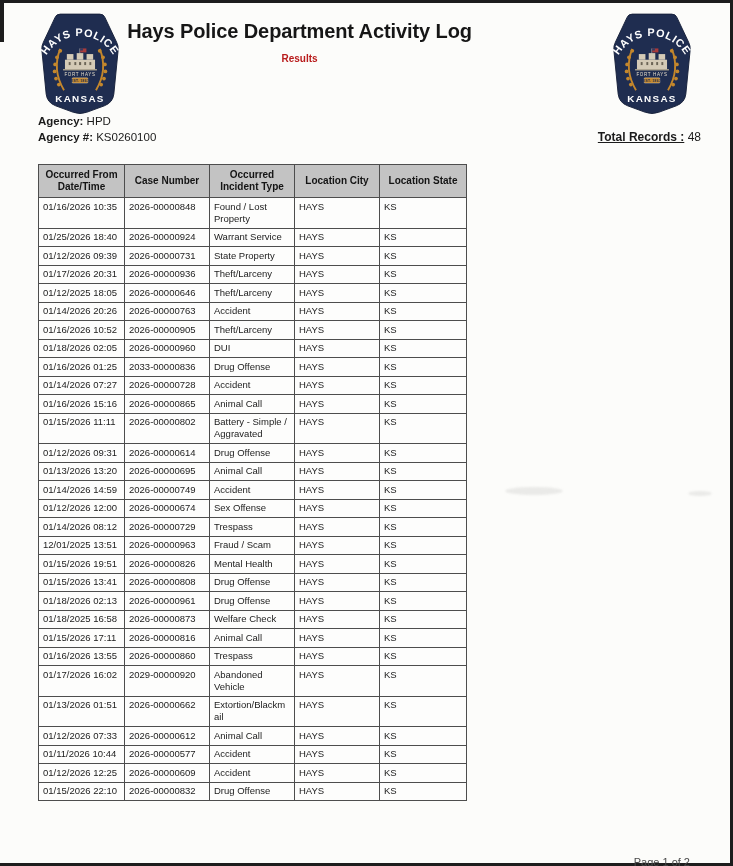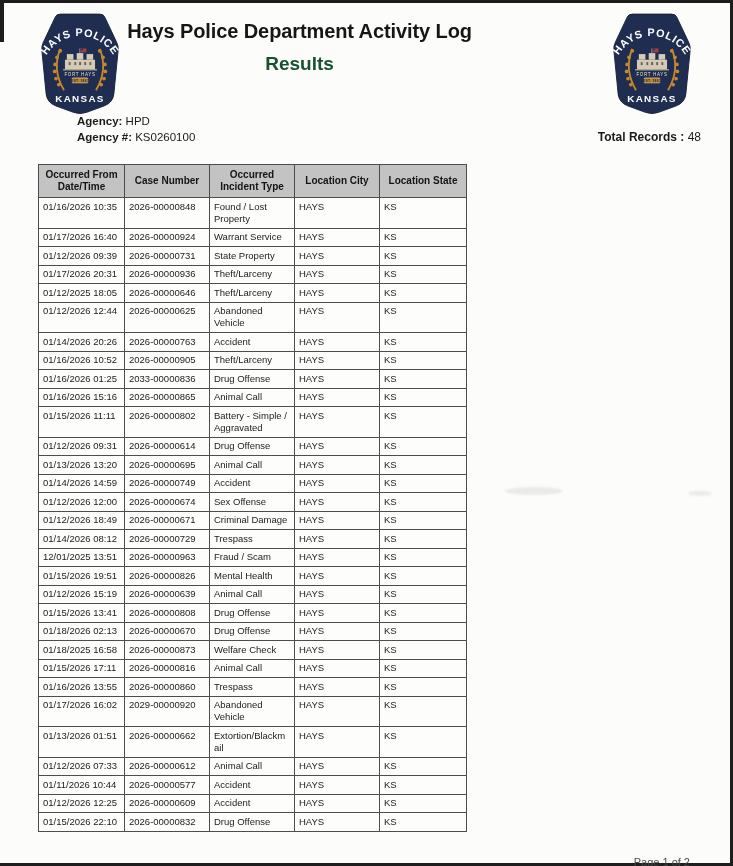--- a/index.html
+++ b/index.html
@@ -33,26 +33,26 @@
   .wheat-stem { stroke: #c4872c; stroke-width: 2; fill: none; }
   .wheat-seed { fill: #c4872c; }
   .fort-text { fill: #e4dcc8; font-size: 4.8px; letter-spacing: 0.7px; text-anchor: middle; }
   .est-box { fill: #c4872c; stroke: #e8e0cc; stroke-width: 0.4; }
   .est-text { fill: #202e50; font-size: 3.6px; font-weight: bold; text-anchor: middle; letter-spacing: 0.3px; }
   .kansas-text { fill: #ffffff; font-size: 10.5px; font-weight: bold; letter-spacing: 1.4px; text-anchor: middle; }
 
   
   .doc-header { position: absolute; left: 0; top: 20px; width: 599px; text-align: center; }
   .doc-title { margin: 0; font-size: 20px; font-weight: bold; color: #161616; letter-spacing: -0.1px; }
-  .doc-subtitle { margin: 10px 0 8px 0; font-size: 19px; font-weight: bold; color: #14532d; }
-
-  .agency-block { position: absolute; left: 38px; top: 113px; font-size: 11.5px; line-height: 16px; margin-left: 39px; }
+  .doc-subtitle { margin: 10px 0 8px 0; font-size: 10px; font-weight: bold; color: #b91c1c; }
+
+  .agency-block { position: absolute; left: 38px; top: 113px; font-size: 11.5px; line-height: 16px; }
   .agency-block .lbl { font-weight: bold; }
   .total-records { position: absolute; right: 32px; top: 130px; font-size: 12px; }
-  .total-records .lbl { font-weight: bold; }
+  .total-records .lbl { font-weight: bold; text-decoration: underline; }
 
   
   .log-table {
     position: absolute; left: 38px; top: 164px; width: 428px;
     border-collapse: collapse; table-layout: fixed;
     font-family: "Liberation Sans", sans-serif;
   }
   .log-table th, .log-table td { border: 1px solid #4d4d4d; }
   .log-table th {
     background: #c3c3c3; color: #141414;
@@ -208,21 +208,21 @@
     </thead>
     <tbody>
         <tr>
           <td>01/16/2026 10:35</td>
           <td>2026-00000848</td>
           <td>Found / Lost Property</td>
           <td>HAYS</td>
           <td>KS</td>
         </tr>
         <tr>
-          <td>01/17/2026 16:40</td>
+          <td>01/25/2026 18:40</td>
           <td>2026-00000924</td>
           <td>Warrant Service</td>
           <td>HAYS</td>
           <td>KS</td>
         </tr>
         <tr>
           <td>01/12/2026 09:39</td>
           <td>2026-00000731</td>
           <td>State Property</td>
           <td>HAYS</td>
@@ -236,48 +236,55 @@
           <td>KS</td>
         </tr>
         <tr>
           <td>01/12/2025 18:05</td>
           <td>2026-00000646</td>
           <td>Theft/Larceny</td>
           <td>HAYS</td>
           <td>KS</td>
         </tr>
         <tr>
-          <td>01/12/2026 12:44</td>
-          <td>2026-00000625</td>
-          <td>Abandoned Vehicle</td>
-          <td>HAYS</td>
-          <td>KS</td>
-        </tr>
-        <tr>
           <td>01/14/2026 20:26</td>
           <td>2026-00000763</td>
           <td>Accident</td>
           <td>HAYS</td>
           <td>KS</td>
         </tr>
         <tr>
           <td>01/16/2026 10:52</td>
           <td>2026-00000905</td>
           <td>Theft/Larceny</td>
           <td>HAYS</td>
           <td>KS</td>
         </tr>
         <tr>
+          <td>01/18/2026 02:05</td>
+          <td>2026-00000960</td>
+          <td>DUI</td>
+          <td>HAYS</td>
+          <td>KS</td>
+        </tr>
+        <tr>
           <td>01/16/2026 01:25</td>
           <td>2033-00000836</td>
           <td>Drug Offense</td>
           <td>HAYS</td>
           <td>KS</td>
         </tr>
         <tr>
+          <td>01/14/2026 07:27</td>
+          <td>2026-00000728</td>
+          <td>Accident</td>
+          <td>HAYS</td>
+          <td>KS</td>
+        </tr>
+        <tr>
           <td>01/16/2026 15:16</td>
           <td>2026-00000865</td>
           <td>Animal Call</td>
           <td>HAYS</td>
           <td>KS</td>
         </tr>
         <tr>
           <td>01/15/2026 11:11</td>
           <td>2026-00000802</td>
           <td>Battery - Simple / Aggravated</td>
@@ -306,27 +313,20 @@
           <td>KS</td>
         </tr>
         <tr>
           <td>01/12/2026 12:00</td>
           <td>2026-00000674</td>
           <td>Sex Offense</td>
           <td>HAYS</td>
           <td>KS</td>
         </tr>
         <tr>
-          <td>01/12/2026 18:49</td>
-          <td>2026-00000671</td>
-          <td>Criminal Damage</td>
-          <td>HAYS</td>
-          <td>KS</td>
-        </tr>
-        <tr>
           <td>01/14/2026 08:12</td>
           <td>2026-00000729</td>
           <td>Trespass</td>
           <td>HAYS</td>
           <td>KS</td>
         </tr>
         <tr>
           <td>12/01/2025 13:51</td>
           <td>2026-00000963</td>
           <td>Fraud / Scam</td>
@@ -334,36 +334,29 @@
           <td>KS</td>
         </tr>
         <tr>
           <td>01/15/2026 19:51</td>
           <td>2026-00000826</td>
           <td>Mental Health</td>
           <td>HAYS</td>
           <td>KS</td>
         </tr>
         <tr>
-          <td>01/12/2026 15:19</td>
-          <td>2026-00000639</td>
-          <td>Animal Call</td>
-          <td>HAYS</td>
-          <td>KS</td>
-        </tr>
-        <tr>
           <td>01/15/2026 13:41</td>
           <td>2026-00000808</td>
           <td>Drug Offense</td>
           <td>HAYS</td>
           <td>KS</td>
         </tr>
         <tr>
           <td>01/18/2026 02:13</td>
-          <td>2026-00000670</td>
+          <td>2026-00000961</td>
           <td>Drug Offense</td>
           <td>HAYS</td>
           <td>KS</td>
         </tr>
         <tr>
           <td>01/18/2025 16:58</td>
           <td>2026-00000873</td>
           <td>Welfare Check</td>
           <td>HAYS</td>
           <td>KS</td>

